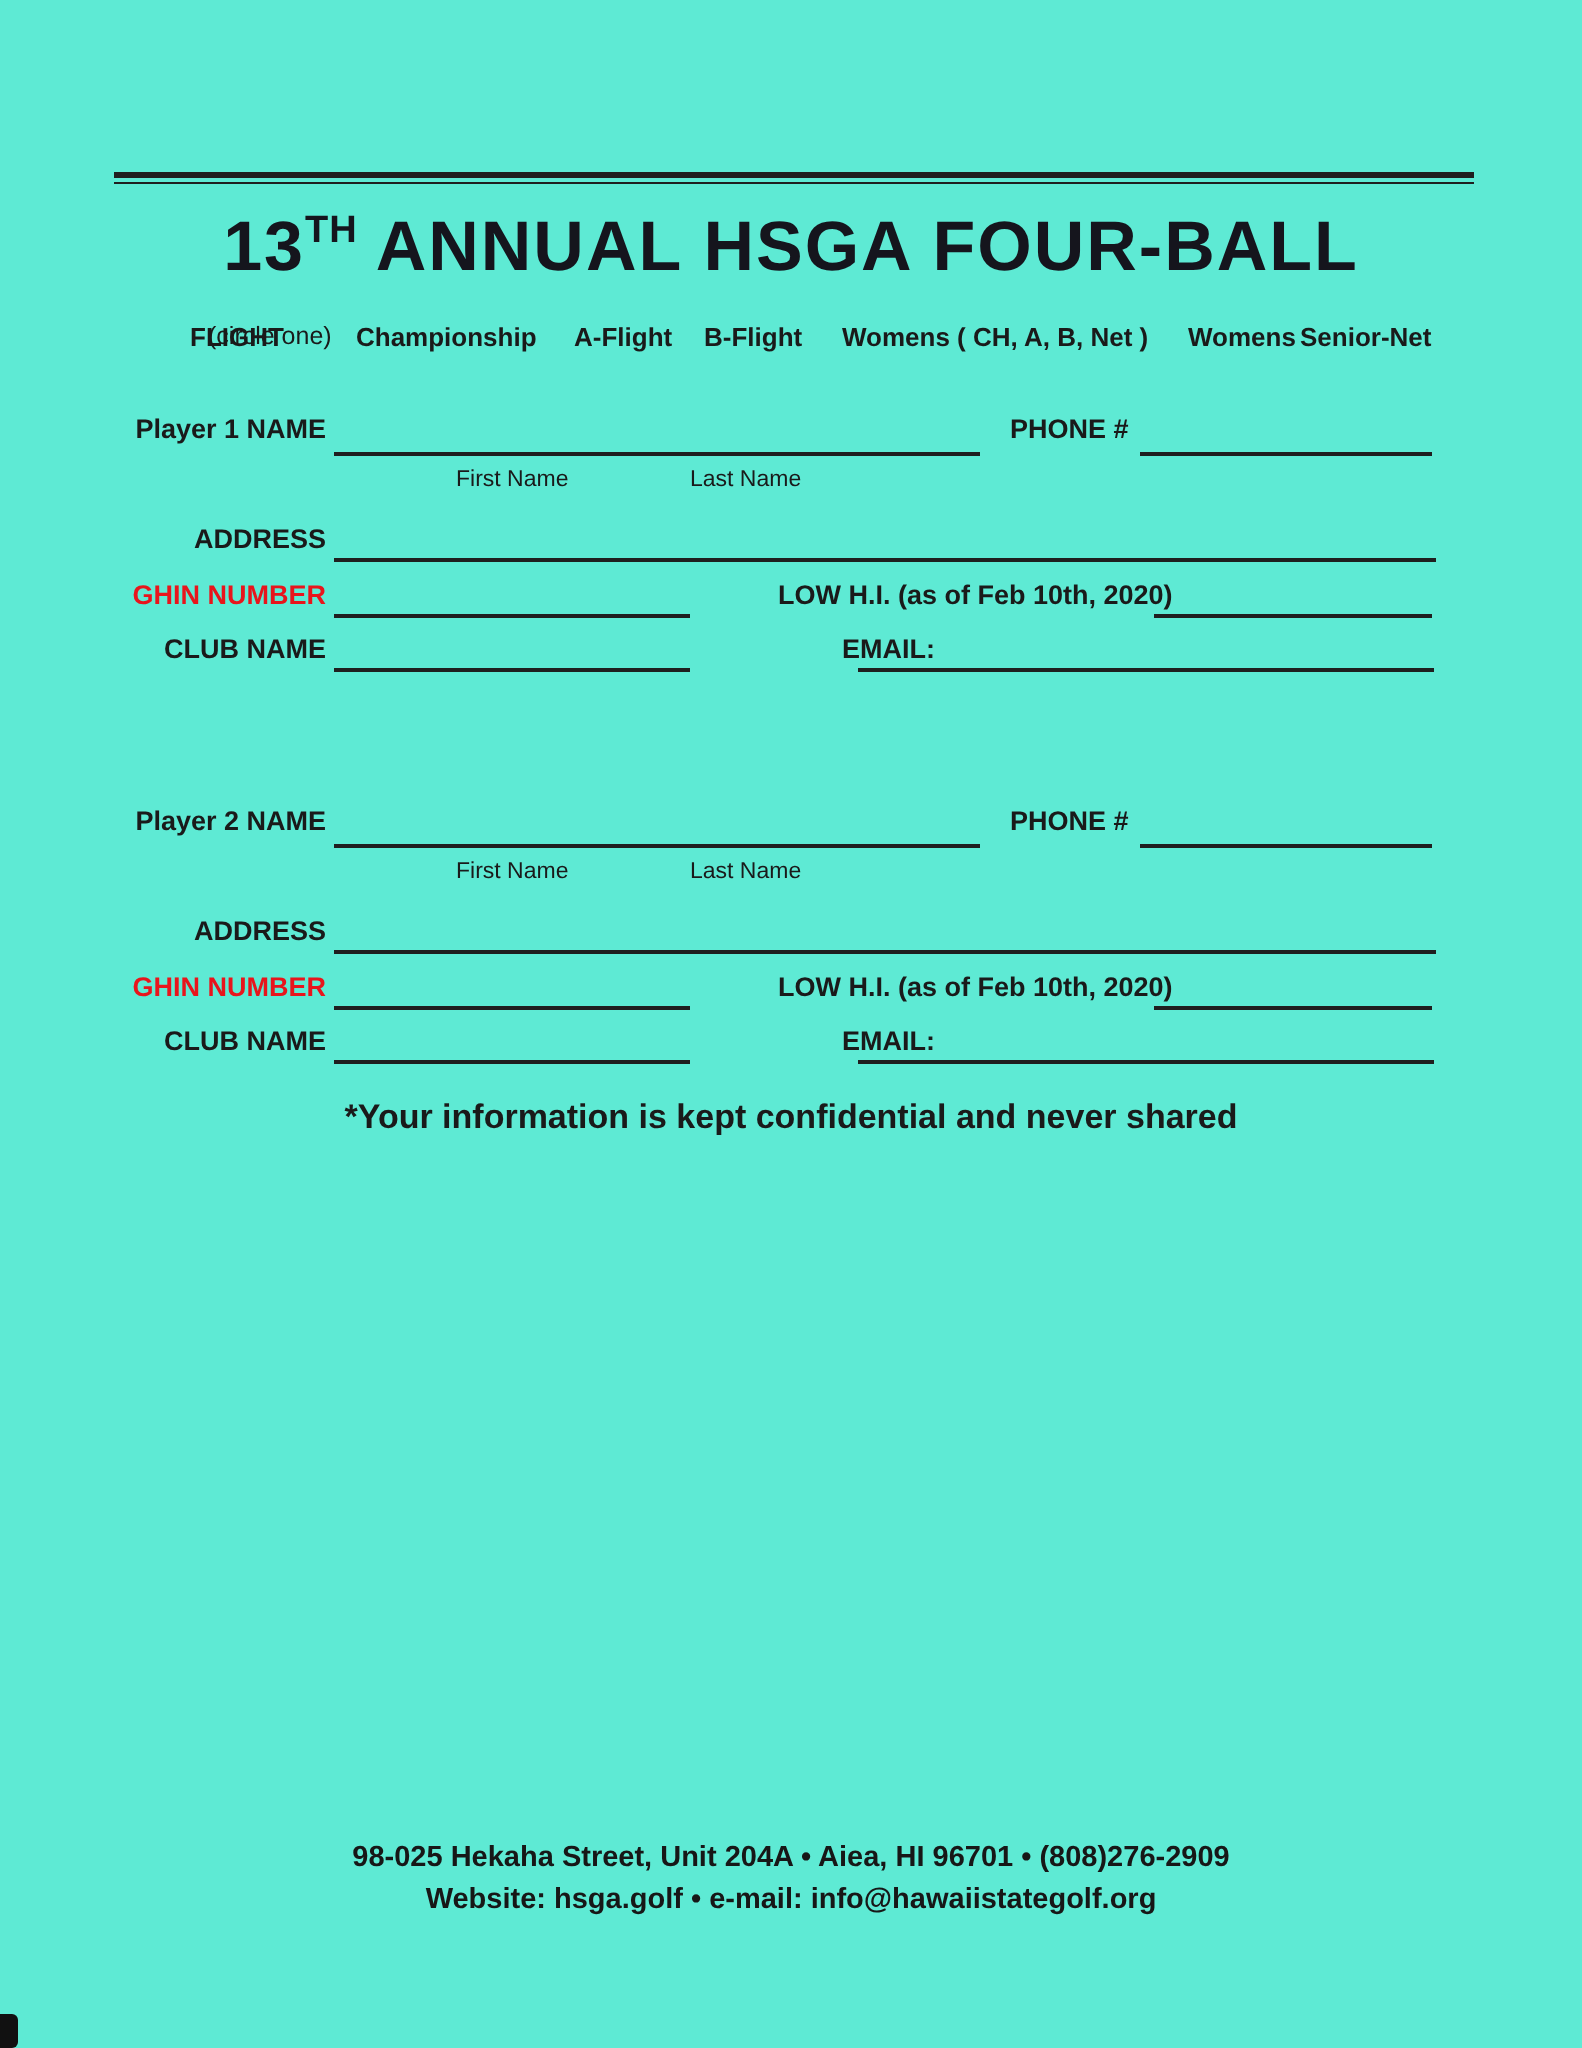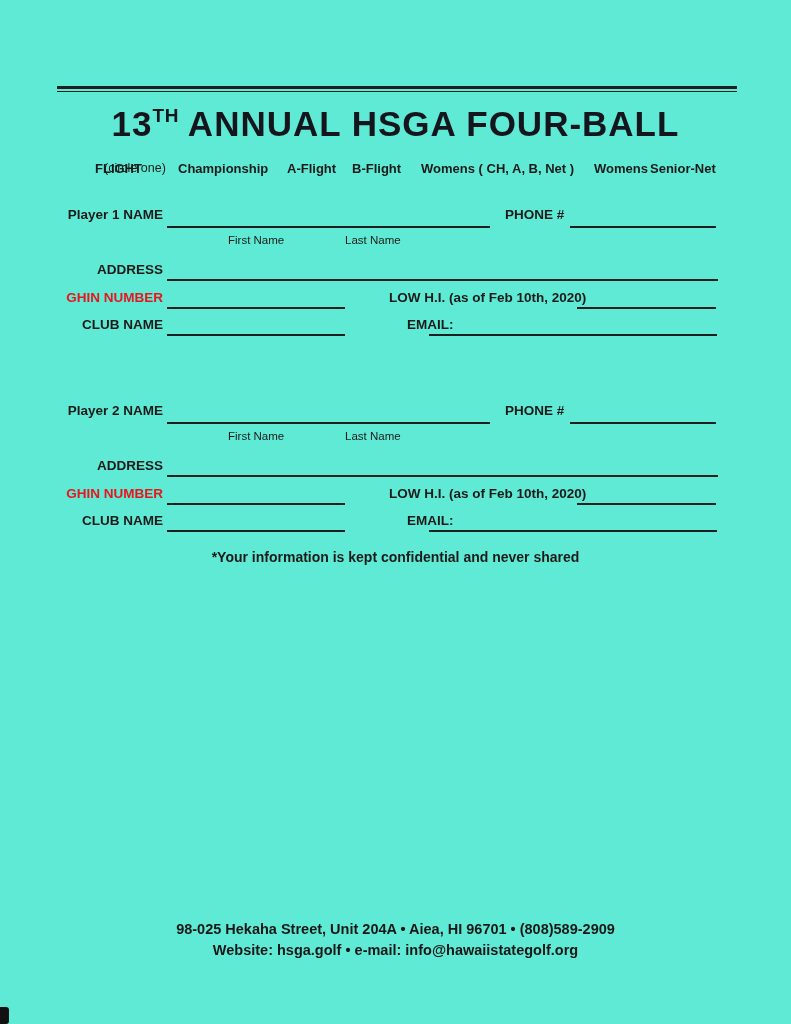--- a/index.html
+++ b/index.html
@@ -82,32 +82,32 @@
   .row-addr-lbl   { top: 57px; }
   .line-addr      { left: 167px; top: 56px; width: 551px; }
 
   .row-ghin-lbl   { top: 85px; color: #e8151c; }
   .line-ghin      { left: 167px; top: 84px; width: 178px; }
   .lbl-lowhi      { left: 389px; top: 85px; }
   .line-lowhi     { left: 577px; top: 84px; width: 139px; }
 
   .row-club-lbl   { top: 112px; }
   .line-club      { left: 167px; top: 111px; width: 178px; }
-  .lbl-email      { left: 379px; top: 112px; padding-left: 28px; }
+  .lbl-email      { left: 393px; top: 112px; padding-left: 28px; }
   .line-email     { left: 429px; top: 111px; width: 288px; }
 
   
   .confidential {
     position: absolute;
     top: 549px;
     left: 0;
     width: 100%;
     text-align: center;
     font-weight: bold;
-    font-size: 14px;
+    font-size: 17px;
   }
 
   
   .footer {
     position: absolute;
     top: 919px;
     left: 0;
     width: 100%;
     text-align: center;
     font-weight: bold;
@@ -191,19 +191,19 @@
 
     <span class="abs lbl left-lbl row-club-lbl">CLUB NAME</span>
     <span class="fill-line line-club"></span>
     <span class="abs lbl lbl-email">EMAIL:</span>
     <span class="fill-line line-email"></span>
   </div>
 
   <div class="confidential">*Your information is kept confidential and never shared</div>
 
   <div class="footer">
-    <div>98-025 Hekaha Street, Unit 204A • Aiea, HI 96701 • (808)589-2909</div>
+    <div>98-025 Hekaha Street, Unit 204A • Aiea, HI 96701 • (808)276-2909</div>
     <div>Website: hsga.golf  •  e-mail:  info@hawaiistategolf.org</div>
   </div>
 
   <div class="scan-mark"></div>
 
 </div>
 
 </body></html>

